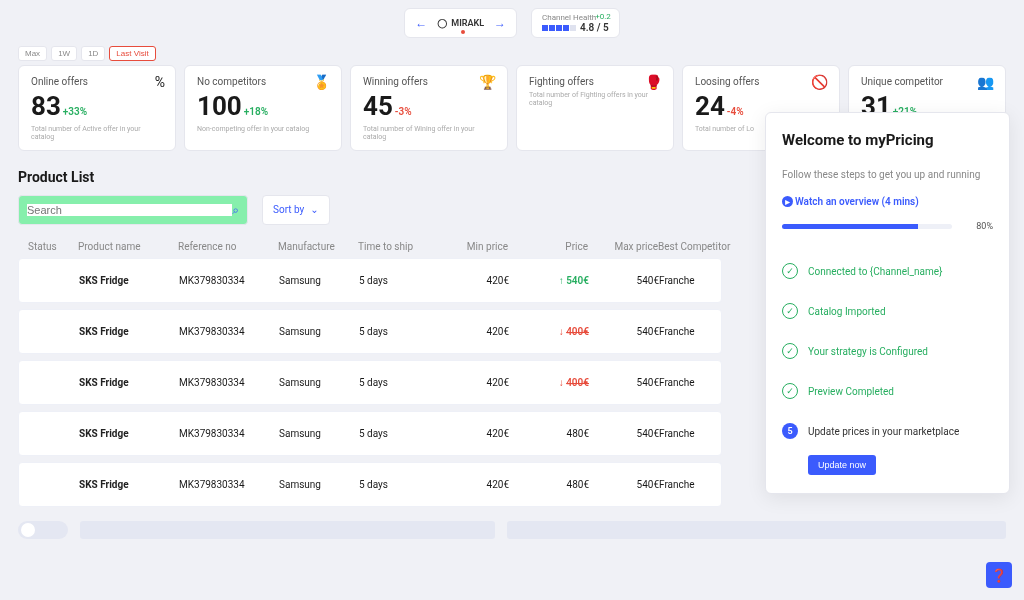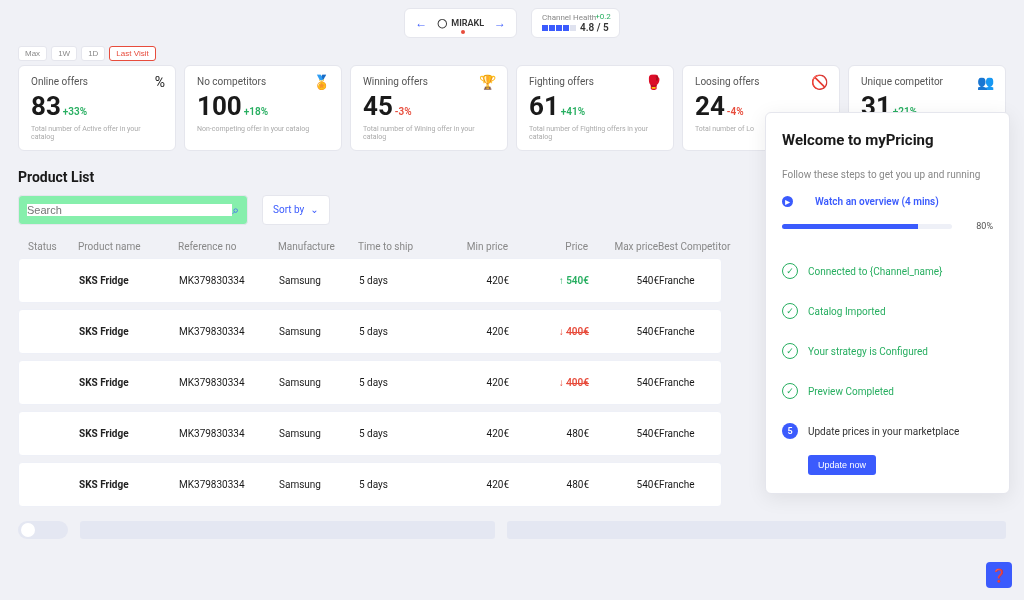--- a/index.html
+++ b/index.html
@@ -55,21 +55,21 @@
 .price-down { color: #e74c3c; font-weight: 600; text-decoration: line-through; }
 
 .skeleton-row { display: flex; gap: 12px; padding: 8px 18px; }
 .sk-toggle { width: 50px; height: 18px; background: #e4e7f2; border-radius: 10px; position: relative; }
 .sk-toggle::after { content: ""; position: absolute; width: 14px; height: 14px; background: #fff; border-radius: 50%; top: 2px; left: 3px; }
 .sk-bar { flex: 1; height: 18px; background: #e4e7f2; border-radius: 3px; }
 
 .onboard { position: absolute; top: 112px; right: 14px; width: 245px; background: #fff; border: 1px solid #e5e6ed; border-radius: 6px; box-shadow: 0 4px 20px rgba(0,0,0,0.08); padding: 18px 16px; }
 .onboard h2 { font-size: 15px; font-weight: 700; margin-bottom: 19px; }
 .onboard .sub { font-size: 10px; color: #888; line-height: 1.4; margin-bottom: 14px; }
-.watch-row { display: flex; align-items: center; gap: 22px; color: #3b5bfd; font-size: 10px; font-weight: 600; margin-bottom: 14px; cursor: pointer; }
+.watch-row { display: flex; align-items: center; gap: 2px; color: #3b5bfd; font-size: 10px; font-weight: 600; margin-bottom: 14px; cursor: pointer; }
 .play-circle { width: 11px; height: 11px; background: #3b5bfd; border-radius: 50%; display: flex; align-items: center; justify-content: center; color: #fff; font-size: 6px; }
 .progress-wrap { display: flex; align-items: center; gap: 24px; margin-bottom: 20px; }
 .progress-bar { flex: 1; height: 5px; background: #eef0f7; border-radius: 3px; overflow: hidden; }
 .progress-fill { height: 100%; background: #3b5bfd; width: 80%; }
 .progress-pct { font-size: 9px; color: #555; }
 .step { display: flex; align-items: center; gap: 10px; padding: 12px 0; font-size: 10px; }
 .step-check { width: 16px; height: 16px; border: 1.5px solid #27ae60; border-radius: 50%; display: flex; align-items: center; justify-content: center; color: #27ae60; font-size: 9px; }
 .step.done .step-label { color: #27ae60; }
 .step-num { width: 16px; height: 16px; background: #3b5bfd; color: #fff; border-radius: 50%; display: flex; align-items: center; justify-content: center; font-size: 9px; font-weight: 600; }
 .step.pending .step-label { color: #333; }
@@ -139,24 +139,20 @@
     <span class="stat-icon">🏆</span>
     <div class="stat-value-row">
       <span class="stat-value">45</span>
       <span class="stat-delta delta-down">-3%</span>
     </div>
     <div class="stat-desc">Total number of Wining offer in your catalog</div>
     </div>
     <div class="stat-card">
     <div class="stat-title">Fighting offers</div>
     <span class="stat-icon">🥊</span>
-    <div class="stat-value-row">
-      <span class="stat-value">61</span>
-      <span class="stat-delta delta-up">+41%</span>
-    </div>
     <div class="stat-desc">Total number of Fighting offers in your catalog</div>
     </div>
     <div class="stat-card">
     <div class="stat-title">Loosing offers</div>
     <span class="stat-icon">🚫</span>
     <div class="stat-value-row">
       <span class="stat-value">24</span>
       <span class="stat-delta delta-down">-4%</span>
     </div>
     <div class="stat-desc">Total number of Lo</div>

